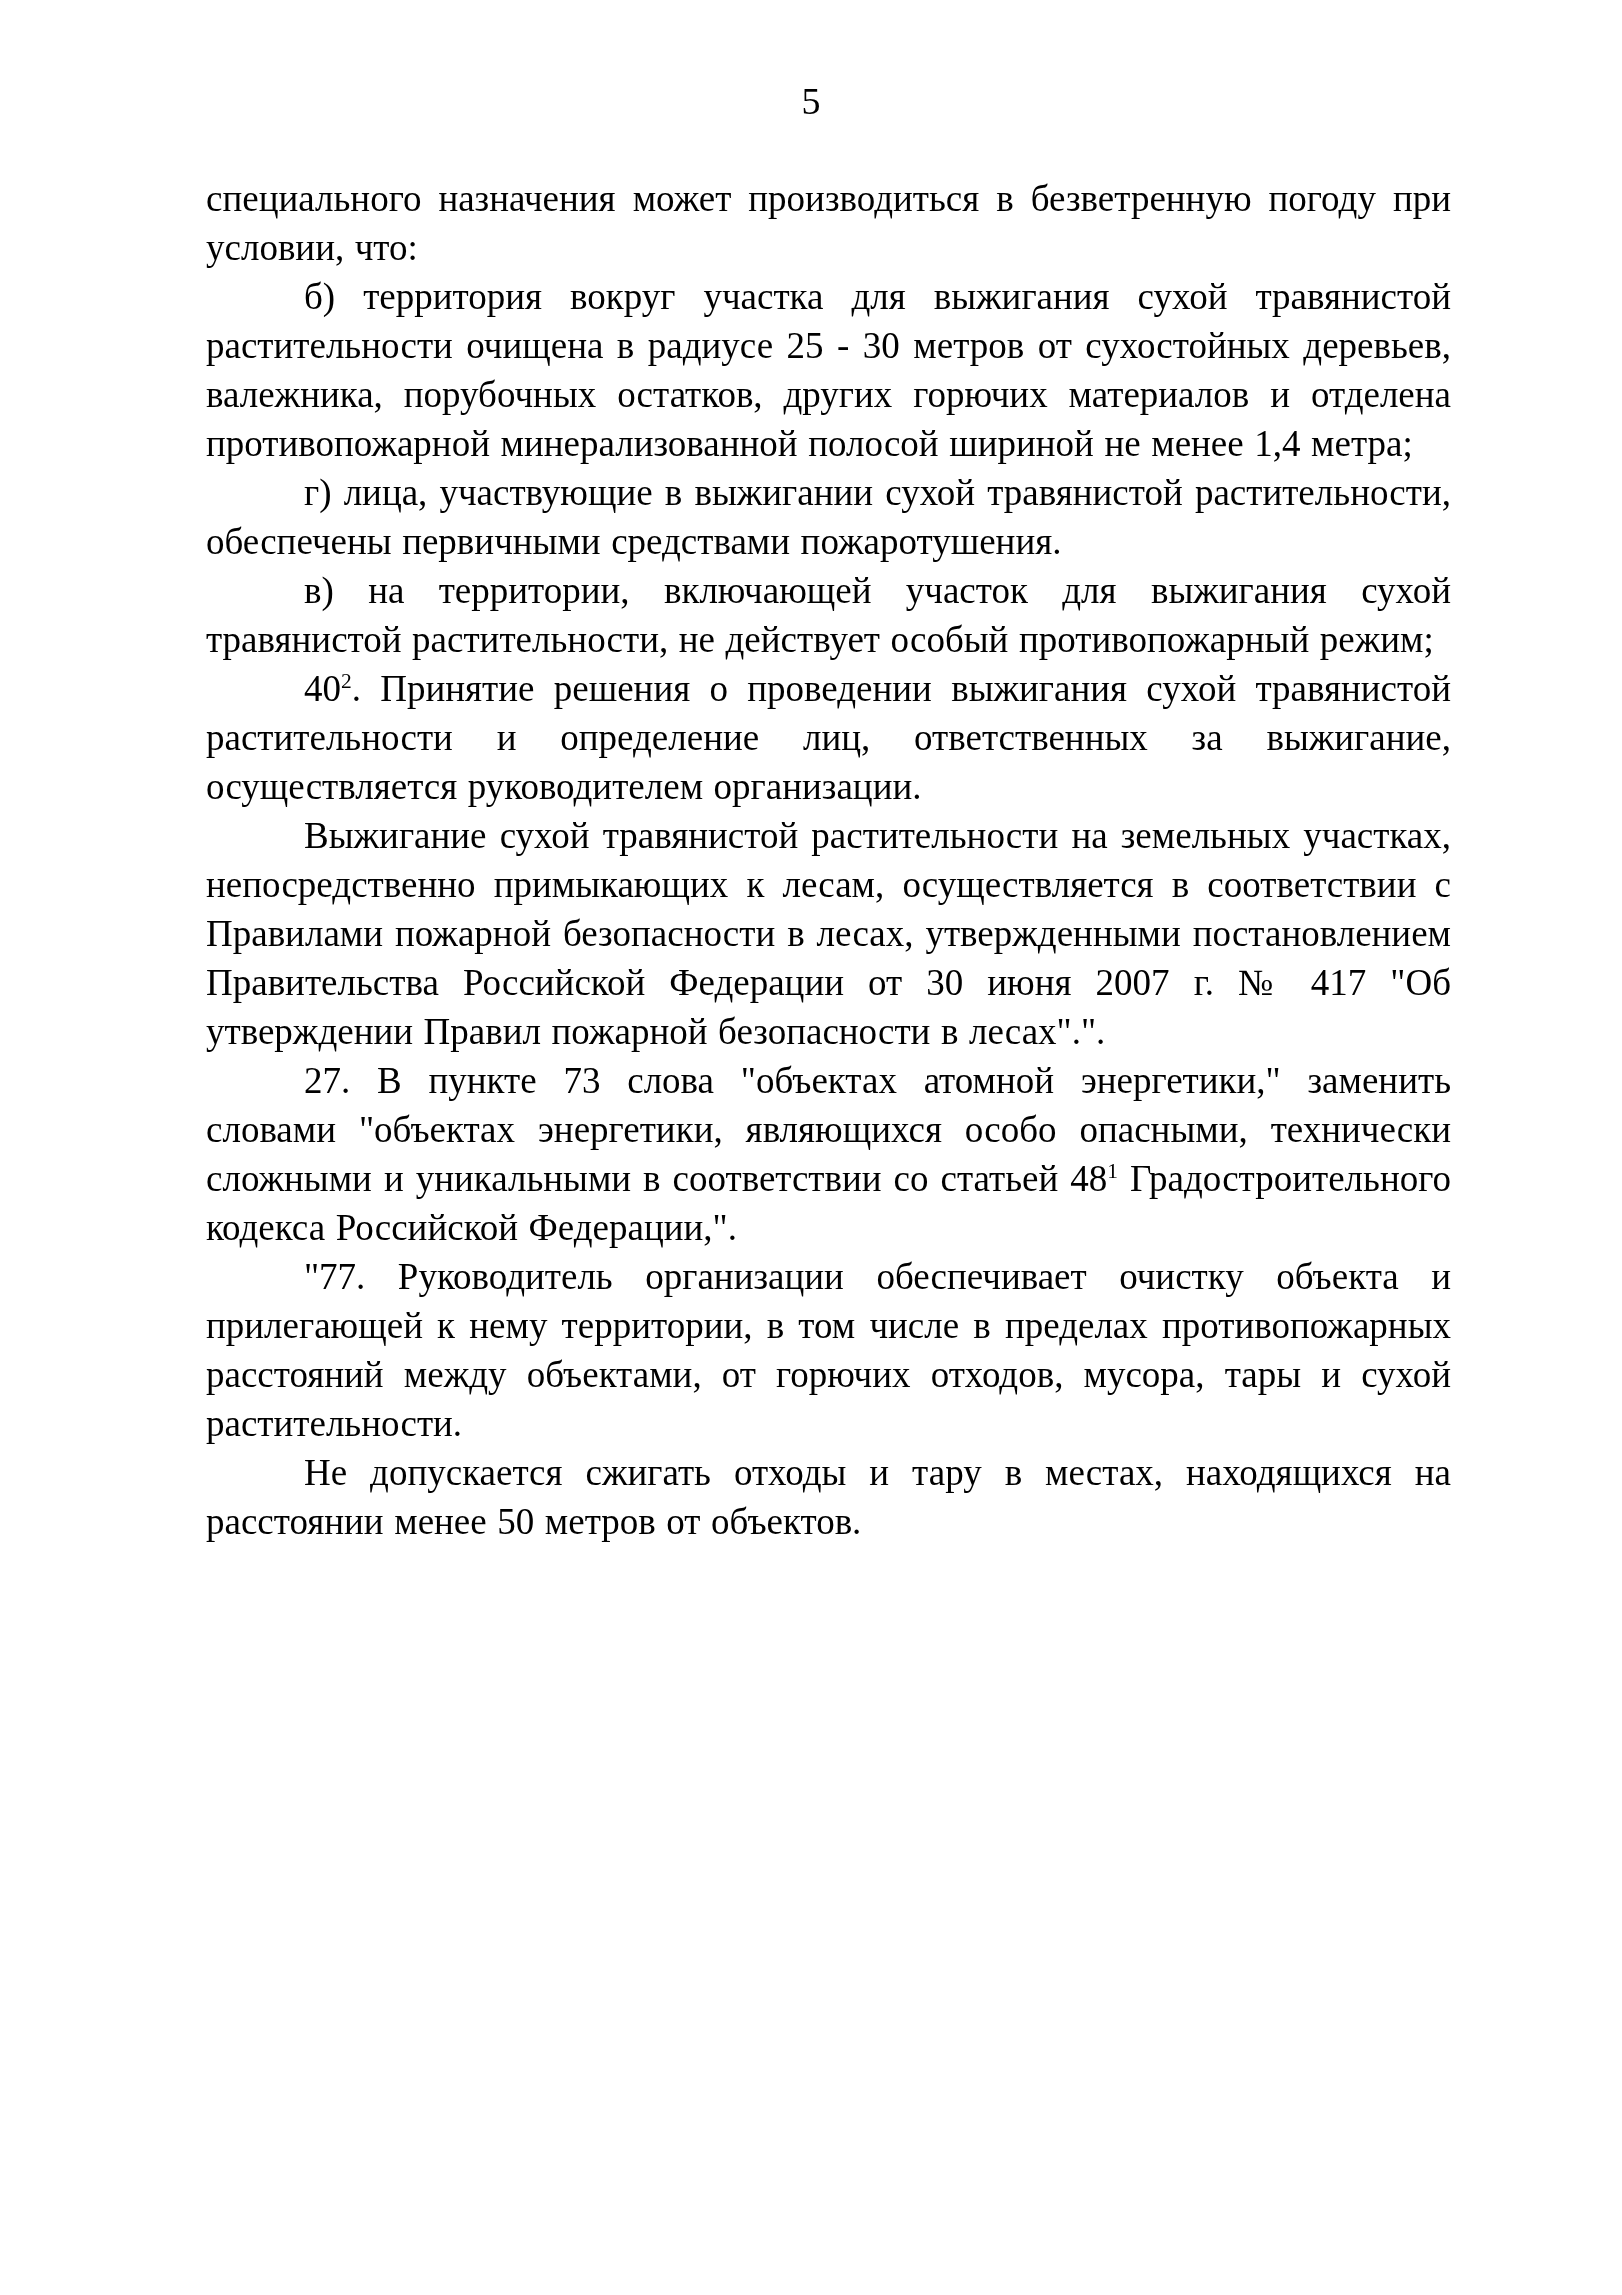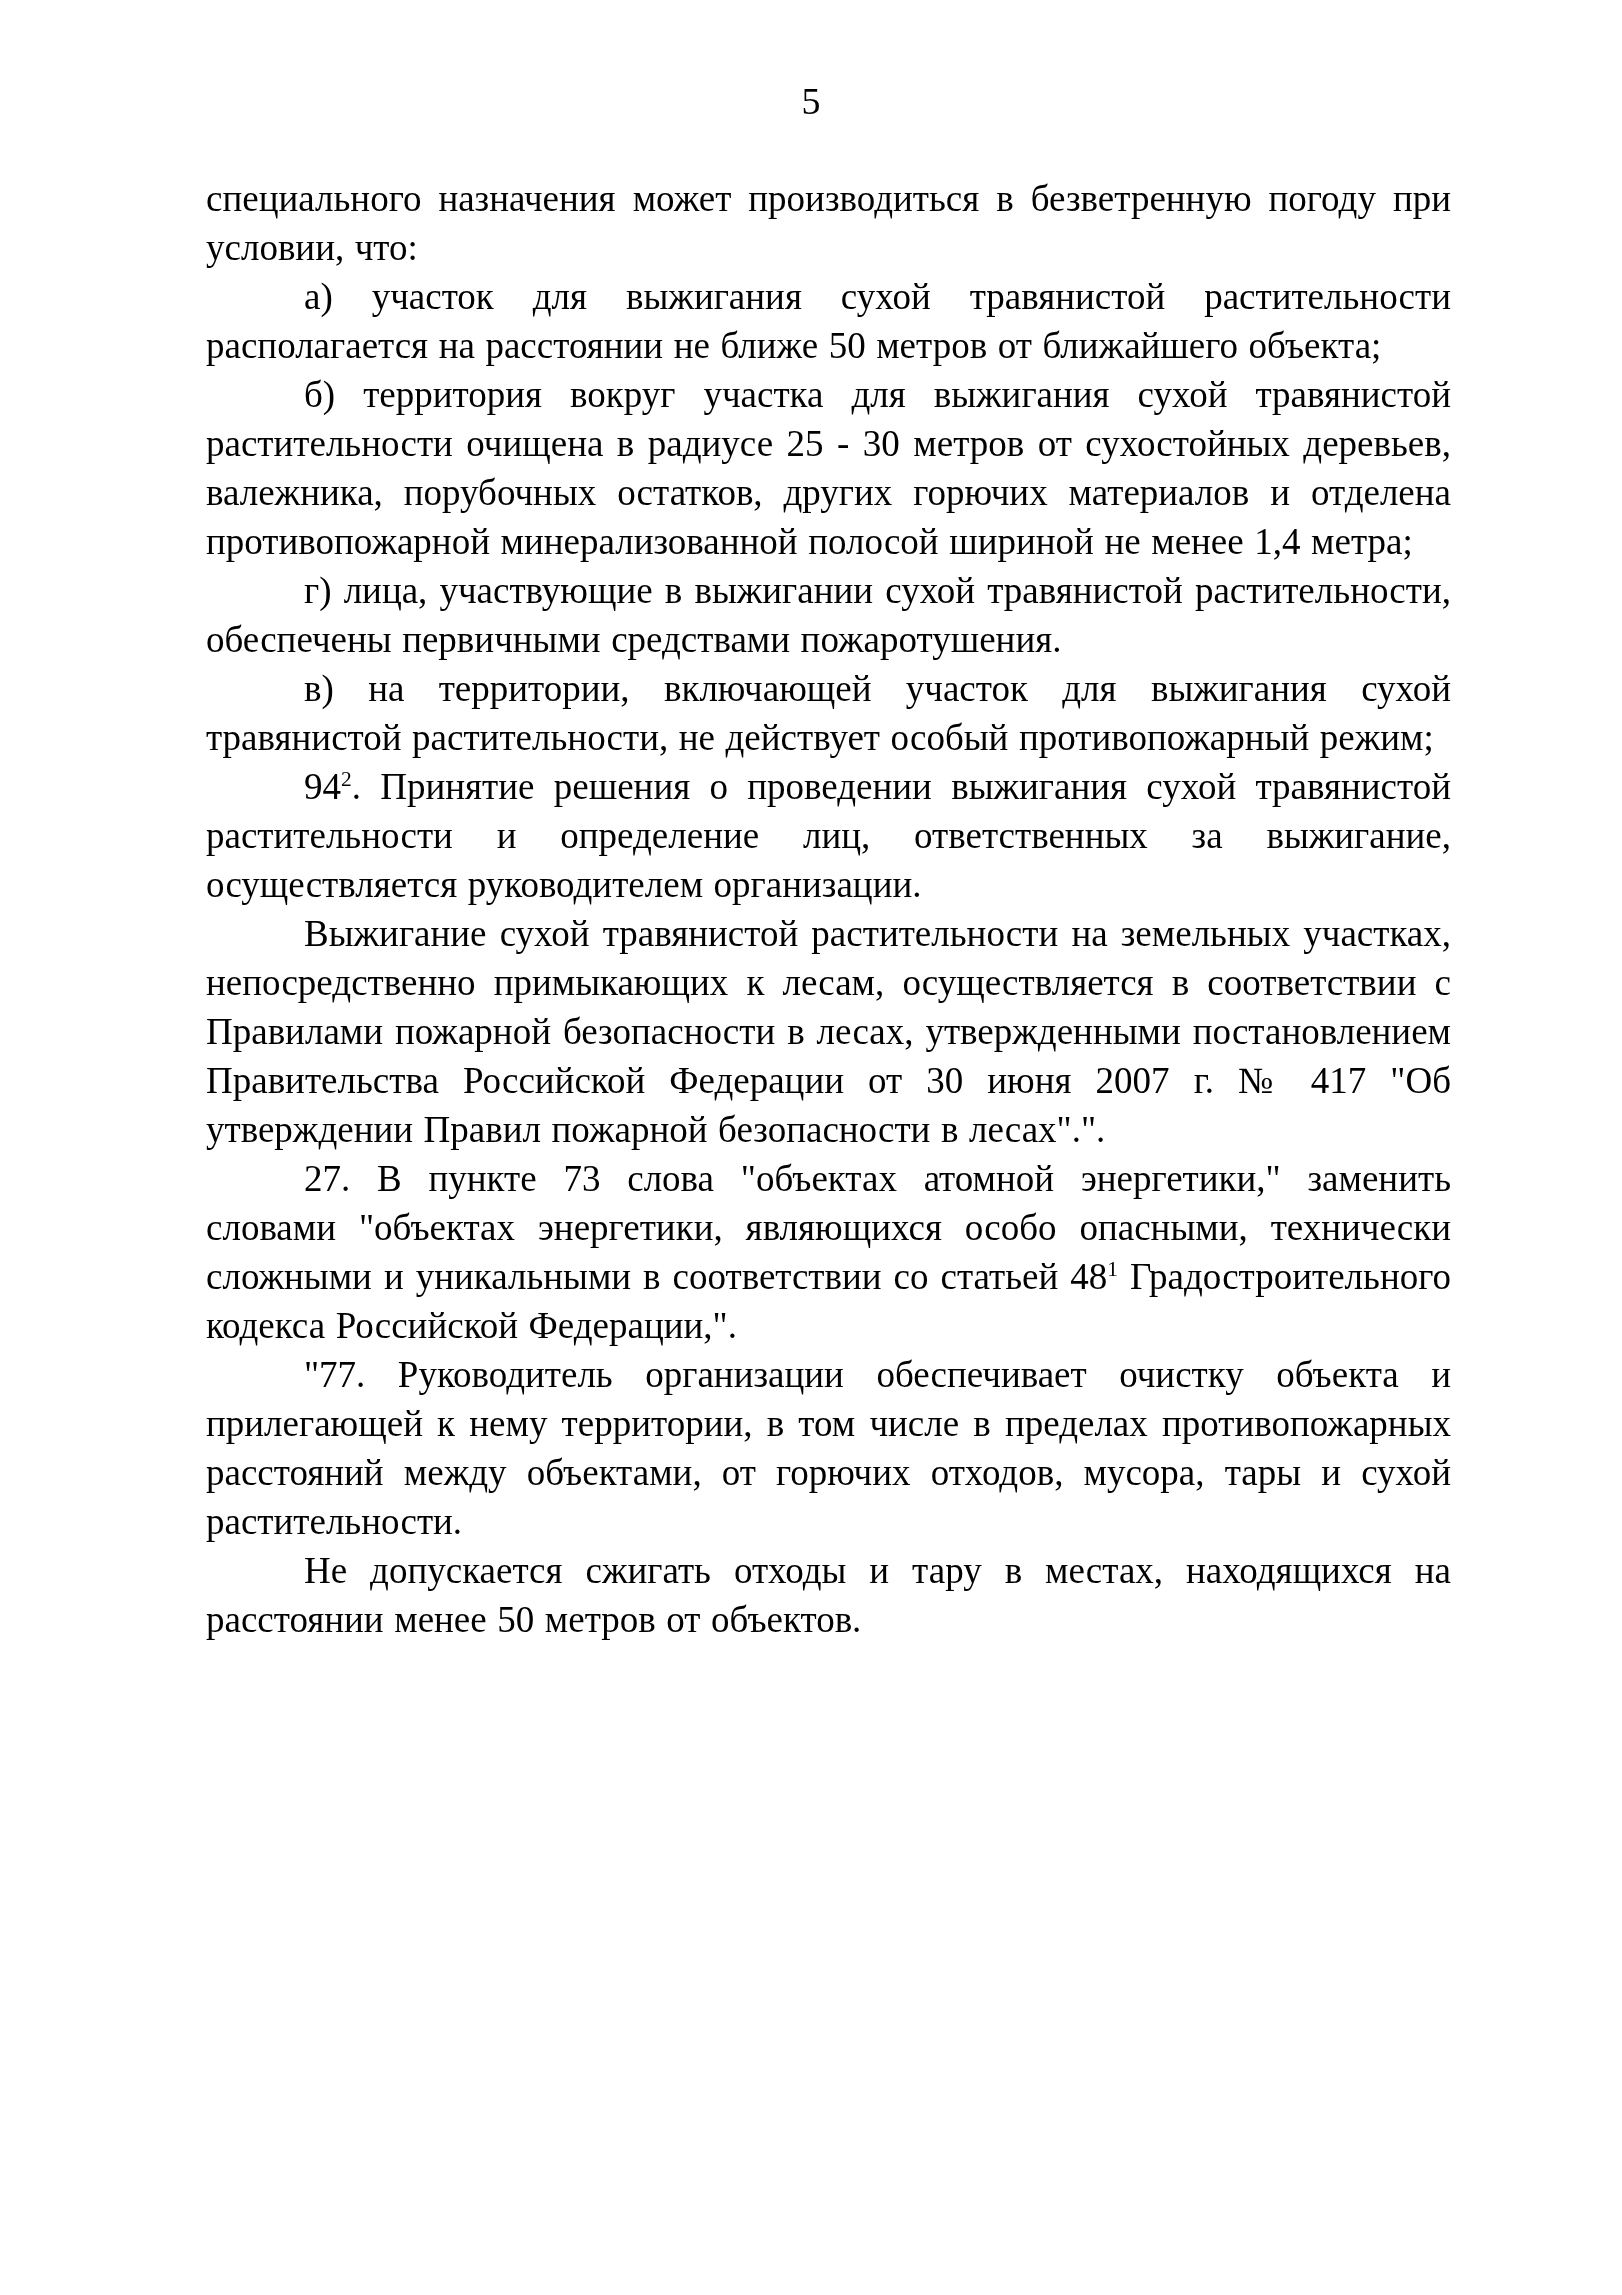--- a/index.html
+++ b/index.html
@@ -55,29 +55,28 @@
 <body>
 
 <div class="page">
 
   <div class="page-number">5</div>
 
   <div class="doc-body">
 
     <p class="noindent">специального назначения может производиться в безветренную погоду при условии, что:</p>
 
-    <p>а) участок для выжигания сухой травянистой растительности располагается на расстоянии не ближе 50 метров от ближайшего объекта;</p>
 
     <p>б) территория вокруг участка для выжигания сухой травянистой растительности очищена в радиусе 25 - 30 метров от сухостойных деревьев, валежника, порубочных остатков, других горючих материалов и отделена противопожарной минерализованной полосой шириной не менее 1,4 метра;</p>
 
     <p>г) лица, участвующие в выжигании сухой травянистой растительности, обеспечены первичными средствами пожаротушения.</p>
 
     <p>в) на территории, включающей участок для выжигания сухой травянистой растительности, не действует особый противопожарный режим;</p>
 
-    <p><span>94</span><sup>2</sup><span>. Принятие решения о проведении выжигания сухой травянистой растительности и определение лиц, ответственных за выжигание, осуществляется руководителем организации.</span></p>
+    <p><span>40</span><sup>2</sup><span>. Принятие решения о проведении выжигания сухой травянистой растительности и определение лиц, ответственных за выжигание, осуществляется руководителем организации.</span></p>
 
     <p>Выжигание сухой травянистой растительности на земельных участках, непосредственно примыкающих к лесам, осуществляется в соответствии с Правилами пожарной безопасности в лесах, утвержденными постановлением Правительства Российской Федерации от 30 июня 2007 г. № 417 "Об утверждении Правил пожарной безопасности в лесах".".</p>
 
     <p><span>27. В пункте 73 слова "объектах атомной энергетики," заменить словами "объектах энергетики, являющихся особо опасными, технически сложными и уникальными в соответствии со статьей 48</span><sup>1</sup><span> Градостроительного кодекса Российской Федерации,".</span></p>
 
 
     <p>"77. Руководитель организации обеспечивает очистку объекта и прилегающей к нему территории, в том числе в пределах противопожарных расстояний между объектами, от горючих отходов, мусора, тары и сухой растительности.</p>
 
     <p>Не допускается сжигать отходы и тару в местах, находящихся на расстоянии менее 50 метров от объектов.</p>
 

